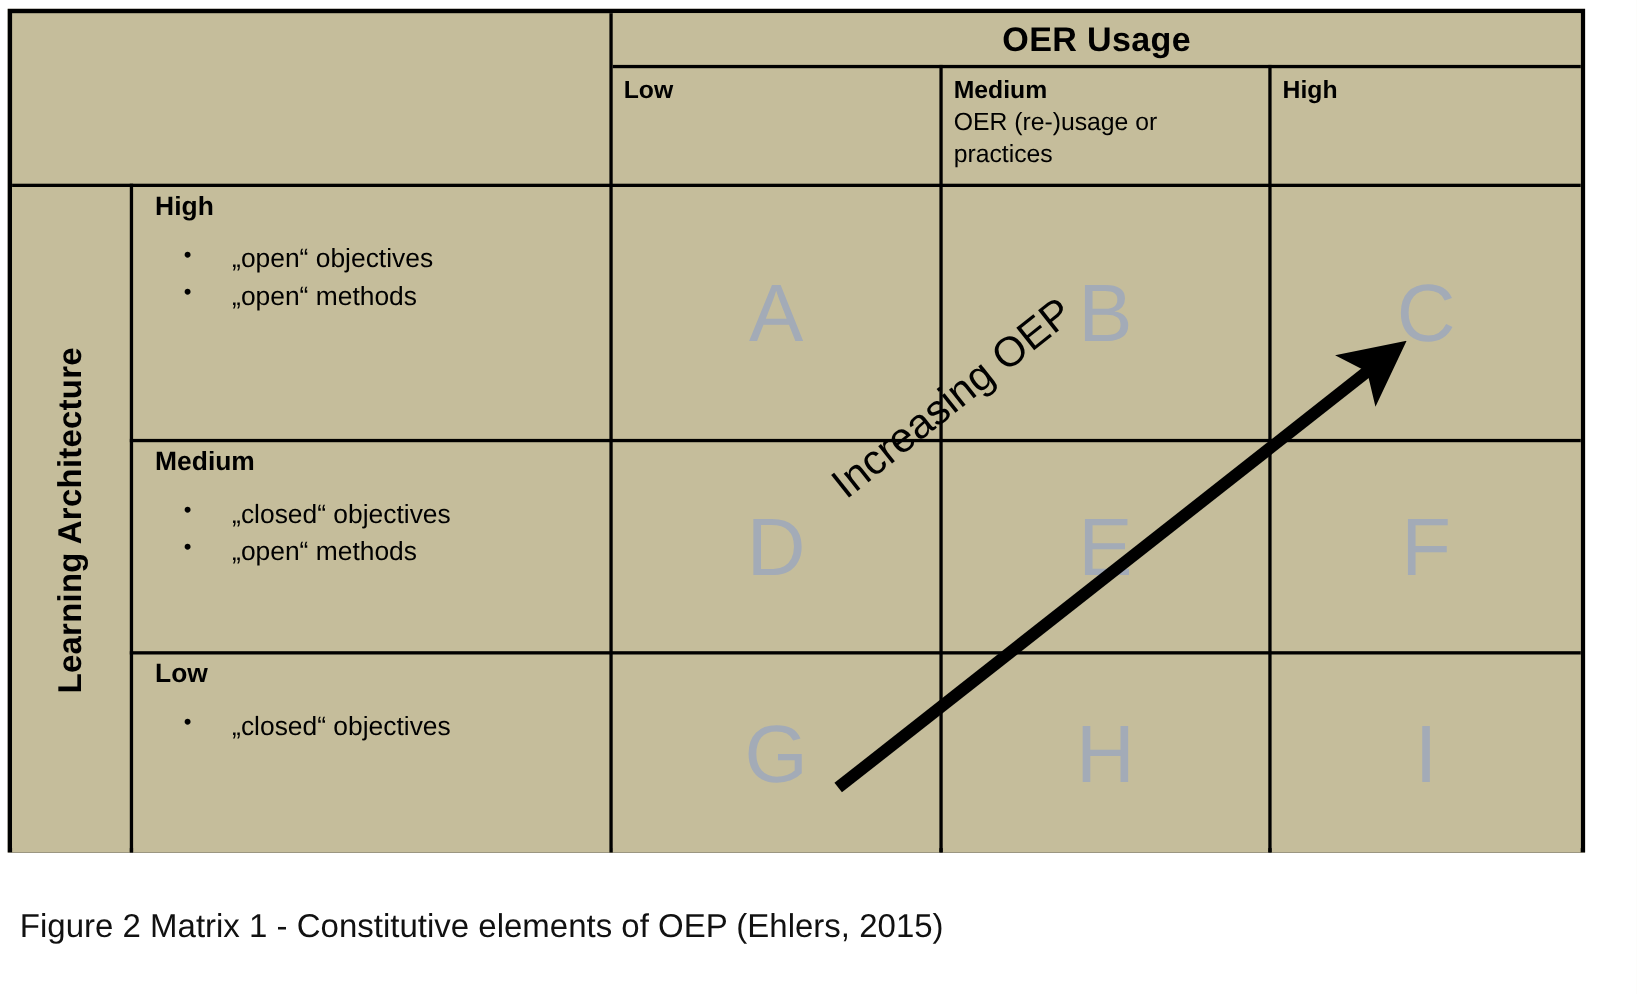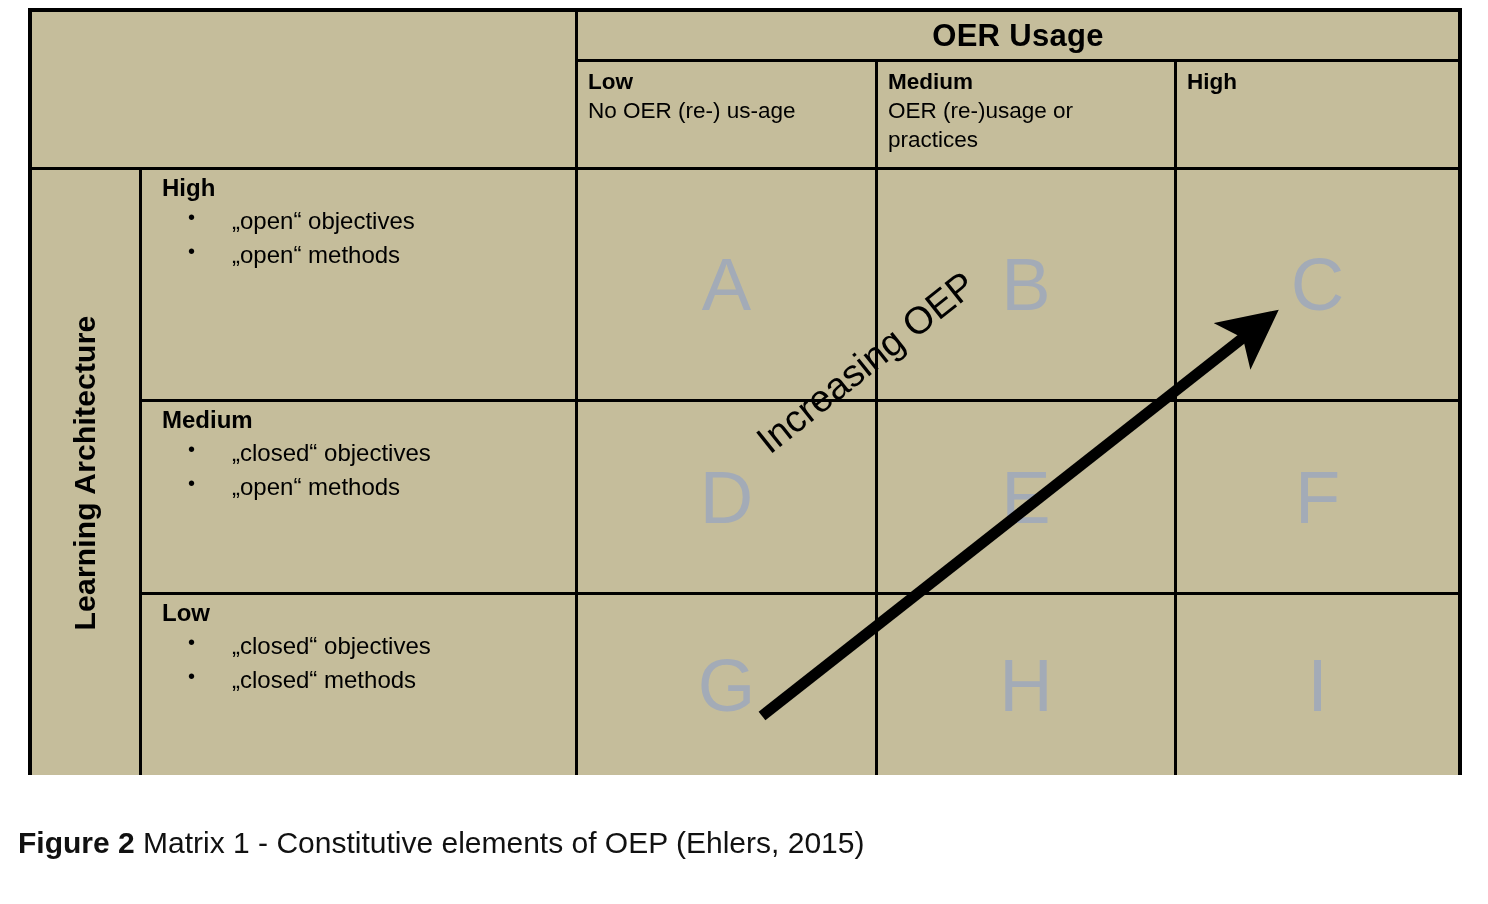--- a/index.html
+++ b/index.html
@@ -13,21 +13,21 @@
     height: 904px;
     position: relative;
     overflow: hidden;
     font-family: "Liberation Sans", sans-serif;
     -webkit-font-smoothing: antialiased;
   }
 
   
   #matrix {
     position: absolute;
-    left: 28px;
+    left: 7px;
     top: 8px;
     width: 1434px;
     height: 767px;
     box-sizing: border-box;
     border: 4px solid #000000;
     background: #c5bd9b;
   }
 
   .grid {
     position: absolute;
@@ -108,21 +108,21 @@
   }
   .rowdesc .lvl {
     display: block;
     font-weight: bold;
   }
   .rowdesc .desc {
     display: block;
     font-weight: normal;
   }
   .rowdesc ul {
-    margin: 2px 0 0 0;
+    margin: 17px 0 0 0;
     padding-left: 70px;
     list-style: none;
   }
   .rowdesc ul li {
     position: relative;
     line-height: 1.42;
     white-space: nowrap;
   }
   .rowdesc ul li::before {
     content: "\2022";
@@ -166,35 +166,34 @@
   
   #figure-caption {
     position: absolute;
     left: 18px;
     top: 826px;
     font-size: 30px;
     color: #111;
     white-space: nowrap;
   }
   #figure-caption .fignum {
-    font-weight: bold;
+    font-weight: normal;
     margin-top: 12px;
   }
 </style>
 </head>
 <body>
 
 <div id="matrix">
   <div class="grid">
 
     <div class="cell" id="oer-usage-title">OER Usage</div>
 
     <div class="cell colhead" style="left:546px; top:50px; width:297px; height:108px;">
       <span class="lvl">Low</span>
-      <span class="desc">No OER (re-) us-age</span>
     </div>
 
     <div class="cell colhead" style="left:846px; top:50px; width:296px; height:108px;">
       <span class="lvl">Medium</span>
       <span class="desc">OER (re-)usage  or practices</span>
     </div>
 
     <div class="cell colhead" style="left:1145px; top:50px; width:281px; height:108px;">
       <span class="lvl">High</span>
     </div>
@@ -216,21 +215,20 @@
       <ul>
         <li>„closed“ objectives</li>
         <li>„open“ methods</li>
       </ul>
     </div>
 
     <div class="cell rowdesc" style="left:110px; top:583px; width:436px; height:180px;">
       <span class="lvl">Low</span>
       <ul>
         <li>„closed“ objectives</li>
-        <li>„closed“ methods</li>
       </ul>
     </div>
 
     <div class="cell quadlabel" style="left:546px; top:158px; width:297px; height:229px;">A</div>
     <div class="cell quadlabel" style="left:846px; top:158px; width:296px; height:229px;">B</div>
     <div class="cell quadlabel" style="left:1145px; top:158px; width:281px; height:229px;">C</div>
 
     <div class="cell quadlabel" style="left:546px; top:390px; width:297px; height:190px;">D</div>
     <div class="cell quadlabel" style="left:846px; top:390px; width:296px; height:190px;">E</div>
     <div class="cell quadlabel" style="left:1145px; top:390px; width:281px; height:190px;">F</div>

